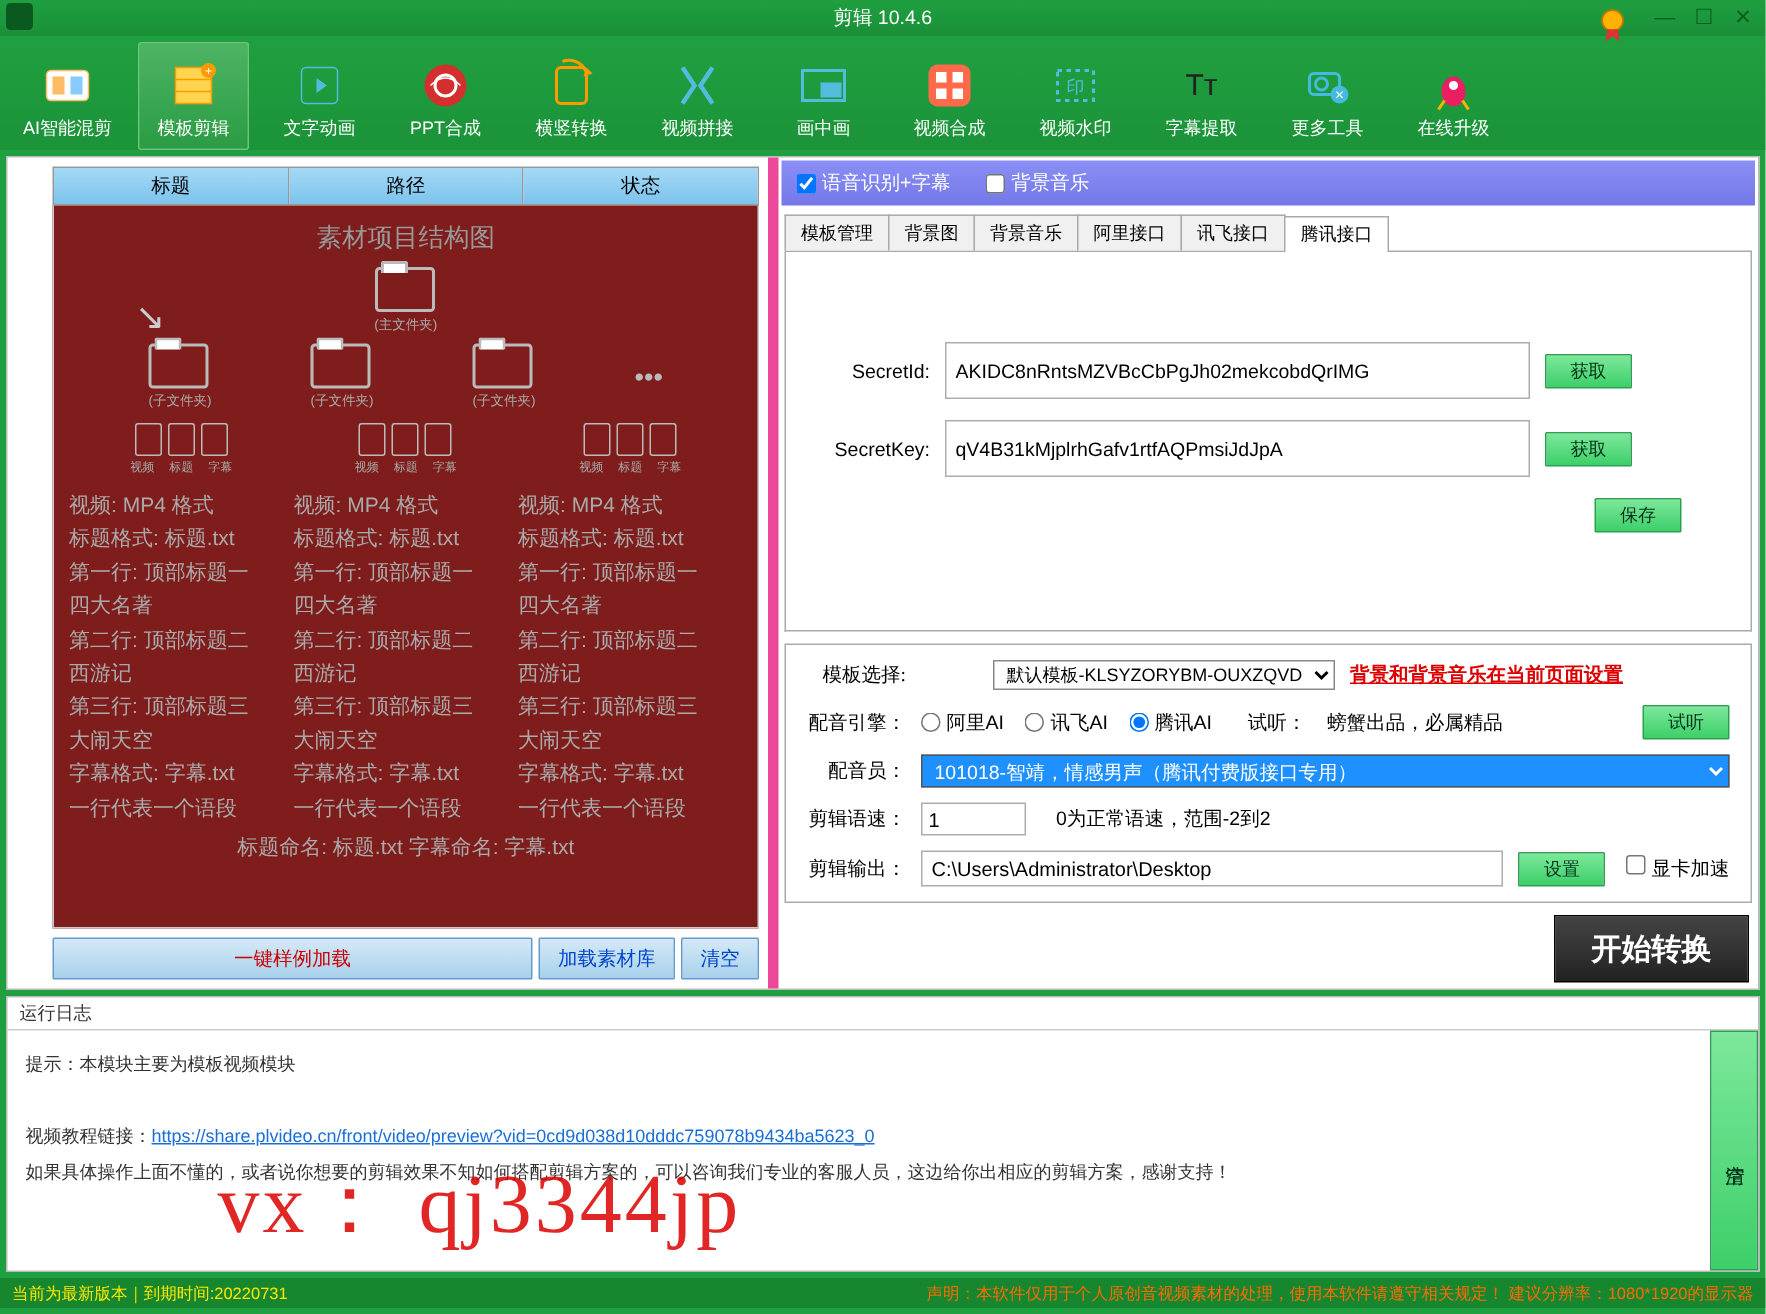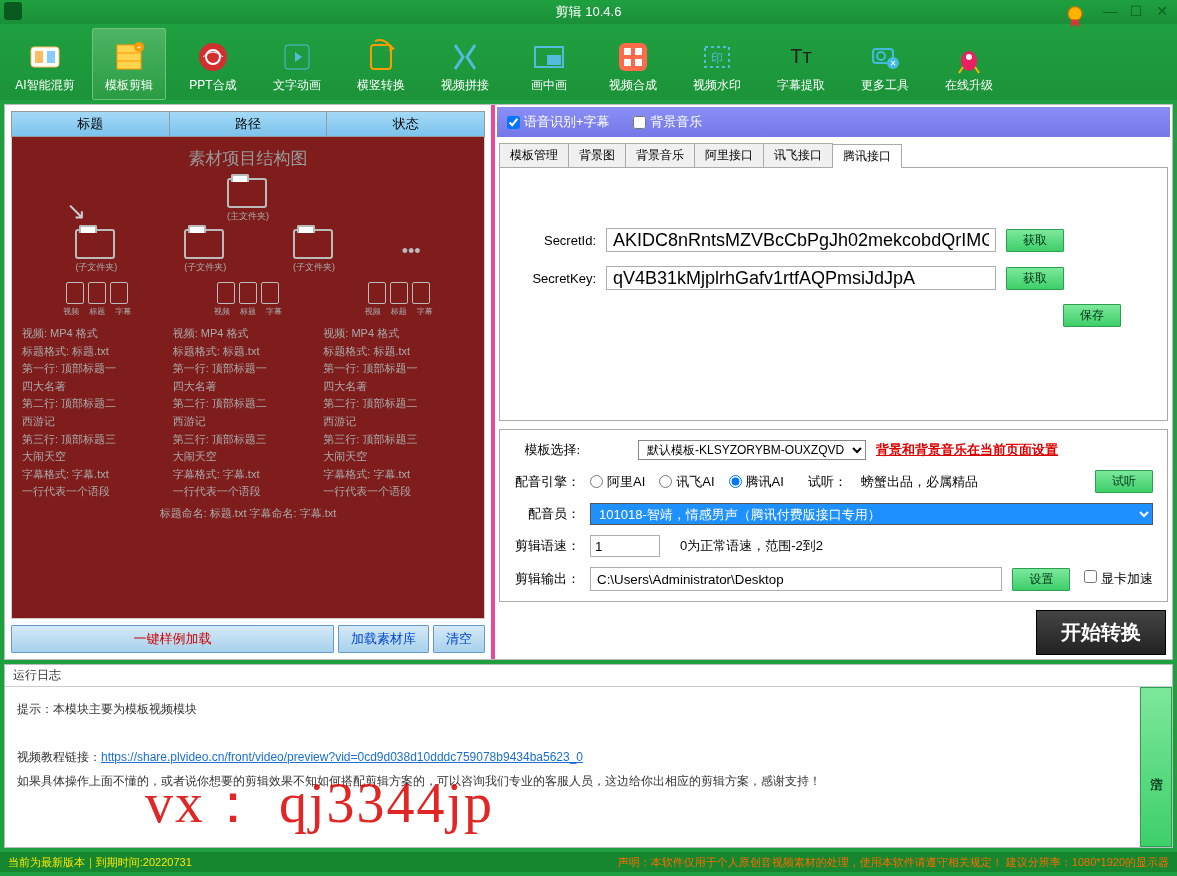--- a/index.html
+++ b/index.html
@@ -11,59 +11,59 @@
 .titlebar .controls span { width: 22px; height: 18px; display: inline-flex; align-items: center; justify-content: center; color: #0d5f22; font-size: 14px; cursor: pointer; }
 .titlebar .medal { position:absolute; right:88px; top:2px; width:28px; height:28px; }
 .titlebar .medal svg{width:100%;height:100%;}
 
 .toolbar { height: 76px; background: linear-gradient(#1fa040,#1c9339); display: flex; padding: 4px 8px 0 8px; gap: 10px; }
 .tool { width: 74px; display: flex; flex-direction: column; align-items: center; justify-content: center; color: #fff; font-size: 12px; cursor: pointer; padding-top:2px; }
 .tool.active { background: linear-gradient(#4db463,#2a9c44); border:1px solid #6dc47f; border-radius:2px; }
 .tool-icon { width: 40px; height: 40px; display: flex; align-items: center; justify-content: center; }
 
 .main { display: flex; height: 556px; background: #fff; margin: 4px; border: 1px solid #bbb; }
-.left-panel { width: 490px; border-right: 4px solid #ec4899; padding: 6px; display: flex; flex-direction: column; }
+.left-panel { width: 490px; border-right: 7px solid #ec4899; padding: 6px; display: flex; flex-direction: column; margin-left: 24px; }
 .right-panel { flex: 1; display: flex; flex-direction: column; }
 
 .table-header { display: flex; border: 1px solid #999; }
 .table-header div { flex: 1; text-align: center; padding: 3px; font-size: 13px; background: linear-gradient(#a4d9f6,#7cc3ec); border-right: 1px solid #999; }
 .table-header div:last-child{border-right:none;}
 
 .diagram-area { flex: 1; border: 1px solid #ccc; border-top:none; overflow: hidden; background: #7f1d1d; padding: 10px; position:relative; }
 .diagram-title { text-align: center; color: #999; font-size: 17px; margin-bottom: 8px; }
 .folder-row { display:flex; justify-content:center; margin:6px 0; }
 .folder-row.sub { justify-content:space-around; padding:0 20px; }
 .folder { width:40px; height:30px; border:2px solid #bbb; border-radius:3px; position:relative; }
 .folder:before { content:''; position:absolute; top:-6px; left:2px; width:14px; height:6px; background:#fff; border:2px solid #bbb; border-bottom:none; border-radius:2px 2px 0 0;}
 .folder-label { font-size:9px; color:#aaa; text-align:center; margin-top:2px;}
 .arrow { color:#ccc; font-size:24px; }
 .file-row { display:flex; justify-content:space-around; margin-top:8px; }
 .file-group { display:flex; gap:4px; }
 .file-icon { width:18px; height:22px; border:1px solid #bbb; border-radius:2px; }
-.text-lines { font-size:11px; color:#aaa; line-height:1.6; margin-top:8px; }
+.text-lines { font-size:14px; color:#aaa; line-height:1.6; margin-top:8px; }
 .text-lines .col3 { display:flex; }
 .text-lines .col3 > div { flex:1; padding-right:6px;}
 
 .left-buttons { display: flex; gap: 4px; margin-top: 6px; }
 .btn { padding: 4px 12px; font-size: 13px; border: 1px solid #6699cc; background: linear-gradient(#d4e9f7,#a8d1ec); cursor: pointer; border-radius:1px; }
 .btn.red-text { color: #c00; flex:1; text-align:center; }
 .btn.blue-text { color: #0044cc; }
 
 .option-bar { background: linear-gradient(#8a8ef5,#7478e8); padding: 6px 10px; color: #fff; font-size: 13px; margin:2px; }
 .option-bar label { margin-right: 20px; }
 .option-bar input[type=checkbox]{ vertical-align:middle; margin-right:4px;}
 
 .tabs { display: flex; border-bottom: 1px solid #aaa; margin: 4px 4px 0 4px; font-size: 12px; }
 .tab { padding: 3px 10px; border: 1px solid #aaa; border-bottom: none; background: #f0f0f0; cursor: pointer; margin-right:-1px; }
 .tab.active { background: #fff; position:relative; top:1px; }
 
 .tab-content { flex: 1; padding: 60px 16px 16px 16px; border:1px solid #aaa; margin:0 4px 4px 4px; border-top:none; position:relative; }
 .form-row { display: flex; align-items: center; margin-bottom: 14px; font-size: 13px; }
 .form-label { width: 90px; text-align: right; padding-right: 10px; }
-.form-input { flex: 1; max-width:390px; padding: 4px 6px; border: 1px solid #abadb3; font-size: 18px; height:24px; }
+.form-input { flex: 1; max-width:390px; padding: 18px 6px; border: 1px solid #abadb3; font-size: 13px; height:24px; }
 .btn-sm { padding: 2px 16px; background: linear-gradient(#7de89b,#3dcf69); border: 1px solid #2ba050; color: #003318; font-size: 12px; margin-left: 10px; cursor: pointer; border-radius:1px; }
 .save-btn-row { text-align:right; padding-right:30px; margin-bottom:0;}
 
 .lower-section { border:1px solid #aaa; margin:4px; padding:10px 14px; font-size:13px;}
 .lower-section .form-row { margin-bottom:10px; }
 .lower-section .form-label { width:76px;font-family:Liberation Serif, serif; }
 .template-link { color:#d00; font-weight:bold; text-decoration:underline; margin-left:10px; font-size:13px; }
 .radio-group { display:flex; gap:14px; align-items:center;}
 .radio-group label { display:flex; align-items:center; gap:4px; }
 .select-wide { flex:1; background:#1e90ff; color:#fff; border:1px solid #555; padding:2px 4px; font-size:13px; height:22px;}
@@ -123,35 +123,35 @@
           <line x1="8" y1="24" x2="32" y2="24" stroke="#f90"></line>
           <circle cx="30" cy="10" r="5" fill="#f90"></circle>
           <text x="30" y="13" font-size="8" text-anchor="middle" fill="#fff">+</text>
         </svg>
       </div>
       <span>模板剪辑</span>
     </div>
     <div class="tool">
       <div class="tool-icon">
         <svg viewBox="0 0 40 40">
+          <rect x="8" y="8" width="24" height="24" rx="3" fill="none" stroke="#5bd"></rect>
+          <polygon points="18,15 25,20 18,25" fill="#5bd"></polygon>
+        </svg>
+      </div>
+      <span>文字动画</span>
+    </div>
+    <div class="tool">
+      <div class="tool-icon">
+        <svg viewBox="0 0 40 40">
           <circle cx="20" cy="20" r="14" fill="#d32f2f"></circle>
           <circle cx="20" cy="20" r="7" fill="none" stroke="#fff" stroke-width="2"></circle>
           <path d="M10 20 Q20 10 30 20" fill="none" stroke="#fff"></path>
         </svg>
       </div>
       <span>PPT合成</span>
-    </div>
-    <div class="tool">
-      <div class="tool-icon">
-        <svg viewBox="0 0 40 40">
-          <rect x="8" y="8" width="24" height="24" rx="3" fill="none" stroke="#5bd"></rect>
-          <polygon points="18,15 25,20 18,25" fill="#5bd"></polygon>
-        </svg>
-      </div>
-      <span>文字动画</span>
     </div>
     <div class="tool">
       <div class="tool-icon">
         <svg viewBox="0 0 40 40">
           <rect x="10" y="8" width="20" height="24" rx="3" fill="none" stroke="#f90" stroke-width="2"></rect>
           <path d="M14 4 A12 12 0 0 1 30 12" fill="none" stroke="#f90" stroke-width="2"></path>
           <polygon points="30,8 34,12 28,14" fill="#f90"></polygon>
         </svg>
       </div>
       <span>横竖转换</span>

